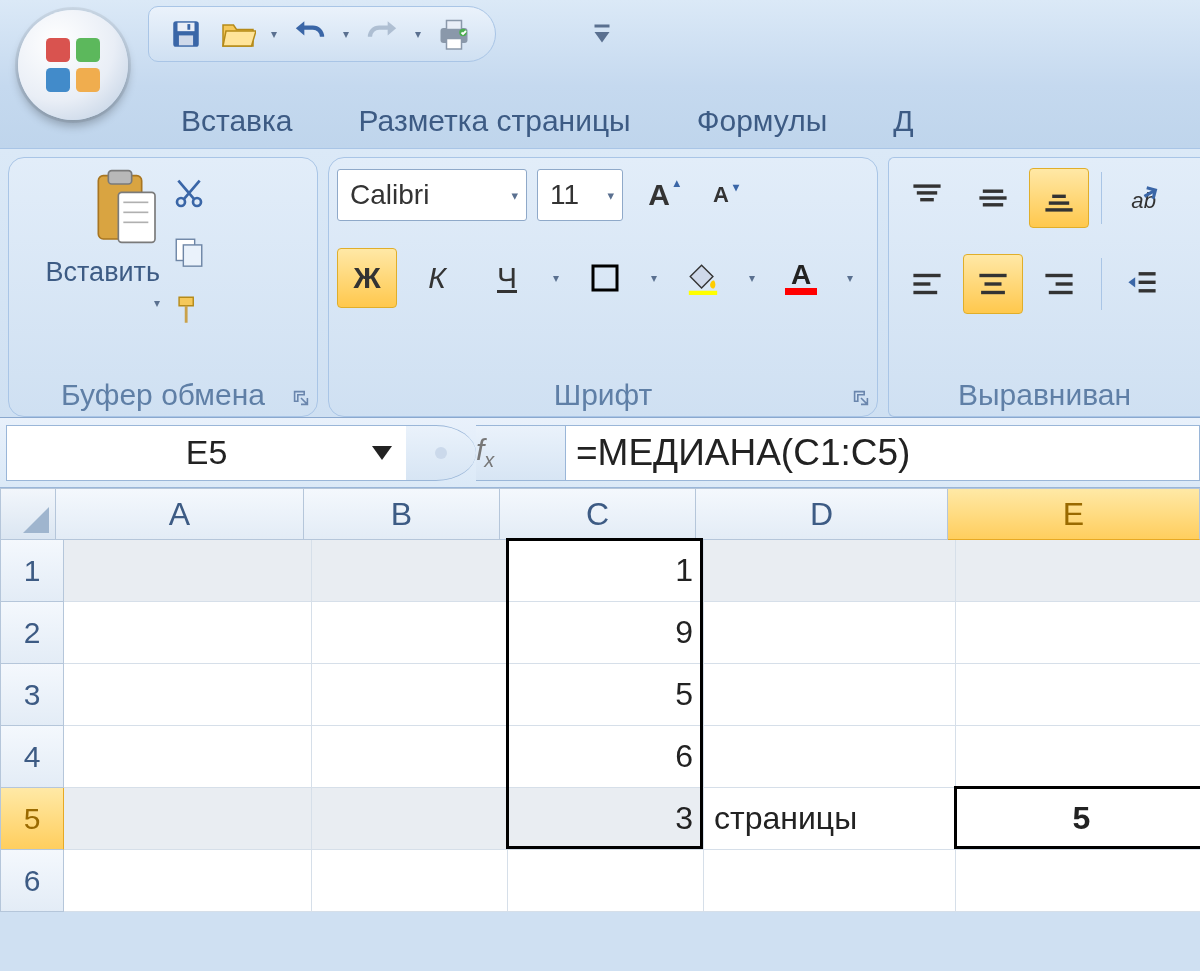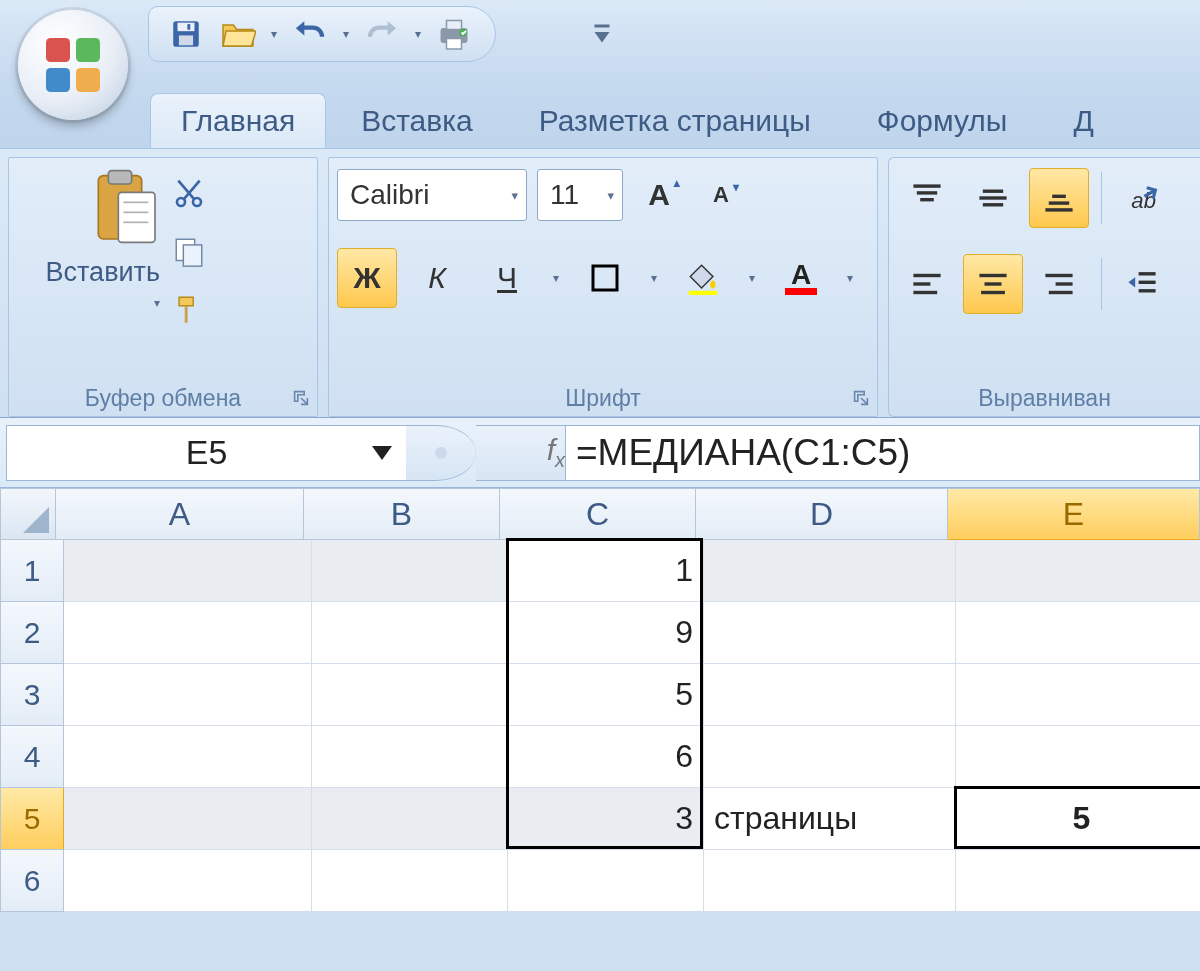--- a/index.html
+++ b/index.html
@@ -92,31 +92,31 @@
     border-top: 1px solid #a9c5e6;
     border-bottom: 1px solid #8aa8ce;
     height: 270px;
     padding: 8px 0 0 8px;
     gap: 10px;
     position: relative;
   }
   .group {
     background: linear-gradient(#e2edf9, #cfe0f2);
     border: 1px solid #a9c5e6;
-    border-radius: 2px;
+    border-radius: 16px;
     display:flex;
     flex-direction:column;
     position: relative;
     padding: 6px 6px 34px 6px;
   }
   .group-title {
     position:absolute;
     left:0; right:0; bottom:4px;
     text-align:center;
-    font-size: 23px;
+    font-size: 30px;
     color: #5f7fa6;
   }
   .group-launcher {
     position:absolute; right:6px; bottom:8px;
     width:18px;height:18px;color:#6a86ad;
   }
   .btn {
     border:1px solid transparent;
     border-radius:4px;
     background:transparent;
@@ -177,21 +177,21 @@
     position:absolute;right:14px; font-size:18px;color:#222;
     width:0;height:0;border-left:10px solid transparent;border-right:10px solid transparent;border-top:14px solid #222;
   }
   .fx-sep {
     width: 70px; height:56px; background:linear-gradient(#eaf2fb,#d7e5f4);
     border:1px solid #9ab6d8;border-left:none;border-right:none;
     display:flex;align-items:center;justify-content:center;
     border-radius: 0 40px 40px 0 / 0 28px 28px 0;
   }
   .fx-lbl{
-    width:90px;height:56px;display:flex;align-items:center;justify-content:flex-end;
+    width:90px;height:56px;display:flex;align-items:center;justify-content:flex-start;
     border:1px solid #9ab6d8;border-left:none;background:linear-gradient(#eaf2fb,#d7e5f4);
     color:#777;font-style:italic;font-size:30px;
   }
   .formula-input{
     flex:1;height:56px;background:#fff;border:1px solid #9ab6d8;border-left:none;
     display:flex;align-items:center;padding-left:10px;font-size:37px;color:#222;
   }
 
   
   .grid { display:flex; }
@@ -286,21 +286,20 @@
   </div>
   <div class="qat-customize">
     <svg width="18" height="24" viewBox="0 0 12 16">
       <rect x="1" y="1" width="10" height="2" fill="#5a7090"></rect>
       <path d="M1 6h10L6 13z" fill="#5a7090"></path>
     </svg>
   </div>
 </div>
 
 <div class="tabs-row">
-  <div class="tab active">Главная</div>
   <div class="tab">Вставка</div>
   <div class="tab">Разметка страницы</div>
   <div class="tab">Формулы</div>
   <div class="tab">Д</div>
 </div>
 
 <div class="ribbon">
 
   <div class="group g-clip">
     <div class="clip-inner">

